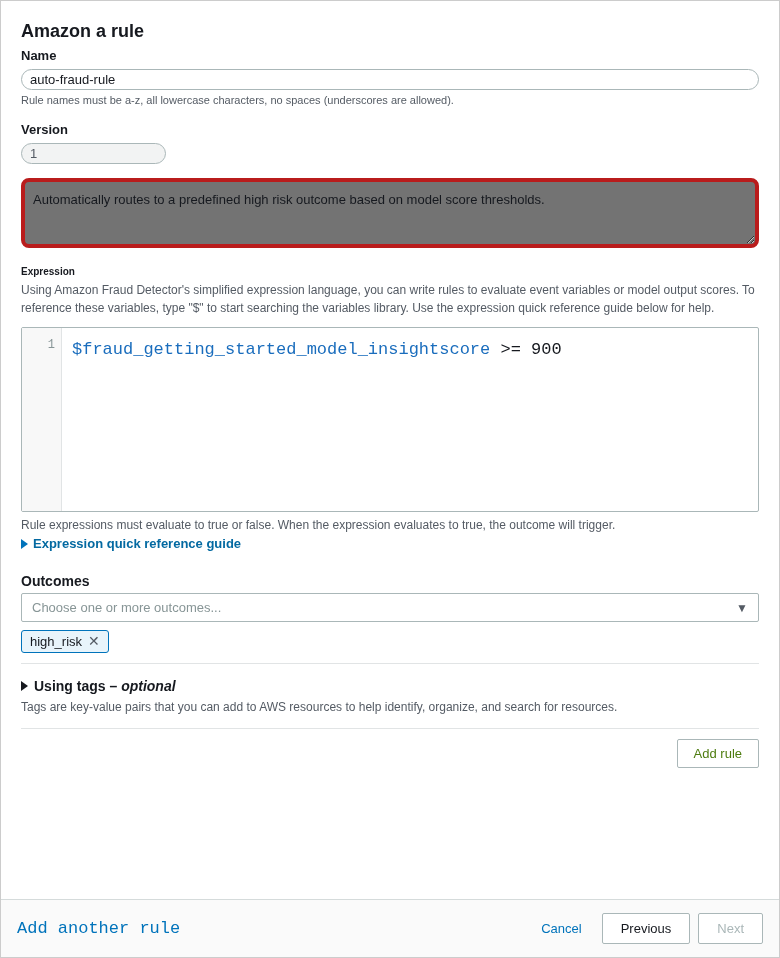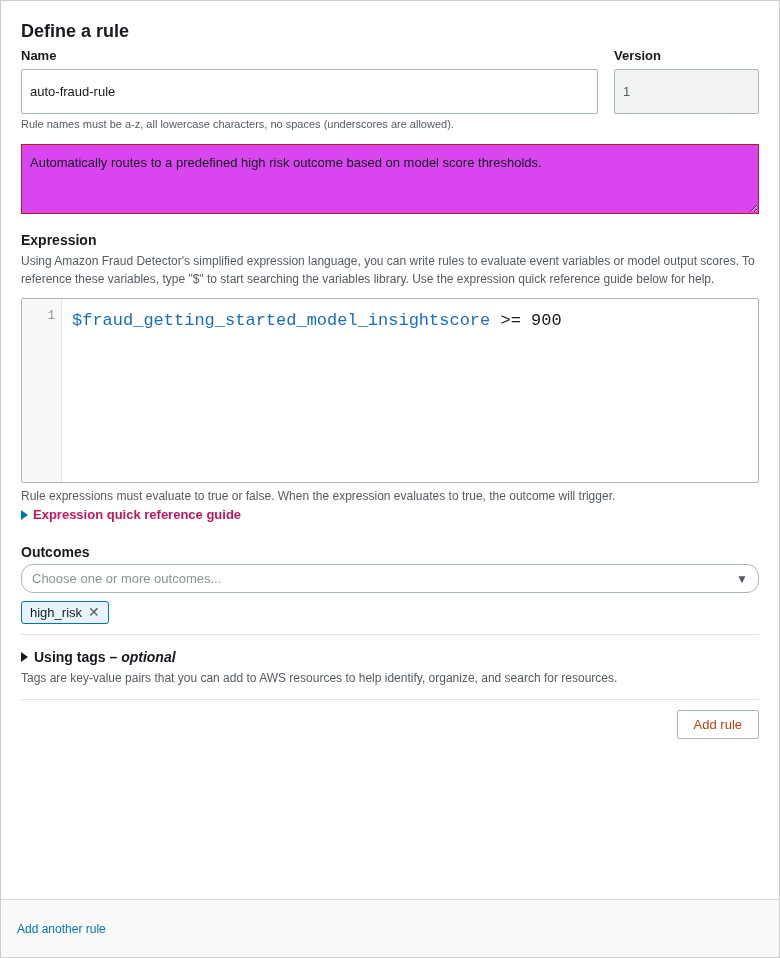--- a/index.html
+++ b/index.html
@@ -33,20 +33,21 @@
     }
     .section-description {
       font-size: 12px;
       color: #545b64;
       margin-bottom: 18px;
     }
     .field-row {
       display: flex;
       gap: 16px;
       margin-bottom: 6px;
+      flex-direction: column;
     }
     .field-group {
       display: flex;
       flex-direction: column;
     }
     .field-group.name-field {
       flex: 1;
     }
     .field-group.version-field {
       width: 145px;
@@ -57,53 +58,53 @@
       margin-bottom: 6px;
       color: #16191f;
     }
     .field-label-optional {
       font-weight: 400;
       font-style: italic;
       color: #545b64;
     }
     .text-input {
       border: 1px solid #aab7b8;
-      border-radius: 2px;
-      padding: 14px 8px;
+      border-radius: 13px;
+      padding: 2px 8px;
       font-size: 13px;
       color: #16191f;
       background: #fff;
       width: 100%;
       outline: none;
     }
     .text-input.readonly {
       background: #f2f3f3;
       color: #545b64;
     }
     .hint-text {
       font-size: 11px;
       color: #545b64;
       margin-top: 4px;
     }
     .description-textarea {
-      border: 1px solid #b91c1c;
-      border-radius: 0;
+      border: 4px solid #b91c1c;
+      border-radius: 8px;
       padding: 8px;
       font-size: 13px;
       color: #16191f;
-      background: #d946ef;
+      background: #737373;
       width: 100%;
       min-height: 70px;
       resize: vertical;
       outline: none;
       font-family: inherit;
       line-height: 1.5;
     }
     .section-heading {
-      font-size: 14px;
+      font-size: 10px;
       font-weight: 700;
       margin-bottom: 4px;
       color: #16191f;
       margin-top: 18px;
     }
     .section-subtext {
       font-size: 12px;
       color: #545b64;
       margin-bottom: 10px;
       line-height: 1.5;
@@ -147,21 +148,21 @@
     .expression-note {
       font-size: 12px;
       color: #545b64;
       margin-top: 6px;
       margin-bottom: 4px;
     }
     .quick-ref-link {
       display: inline-flex;
       align-items: center;
       gap: 5px;
-      color: #be185d;
+      color: #0369a1;
       font-size: 13px;
       font-weight: 600;
       cursor: pointer;
       margin-bottom: 18px;
     }
     .quick-ref-link .triangle {
       width: 0;
       height: 0;
       border-top: 5px solid transparent;
       border-bottom: 5px solid transparent;
@@ -176,21 +177,21 @@
       font-weight: 700;
       margin-bottom: 4px;
     }
     .outcomes-sublabel {
       font-size: 12px;
       color: #545b64;
       margin-bottom: 8px;
     }
     .outcomes-select-wrapper {
       border: 1px solid #aab7b8;
-      border-radius: 12px;
+      border-radius: 2px;
       display: flex;
       align-items: center;
       padding: 6px 10px;
       background: #fff;
       cursor: pointer;
       margin-bottom: 8px;
     }
     .outcomes-select-placeholder {
       flex: 1;
       color: #879596;
@@ -261,42 +262,42 @@
       padding: 6px 16px;
       font-size: 13px;
       border-radius: 2px;
       cursor: pointer;
       border: 1px solid;
       font-family: inherit;
     }
     .btn-primary {
       background: #fff;
       border-color: #aab7b8;
-      color: #c2410c;
+      color: #4d7c0f;
     }
     .footer {
       background: #fafafa;
       border-top: 1px solid #d5dbdb;
       display: flex;
       align-items: center;
       padding: 0 16px;
       height: 58px;
       min-height: 58px;
     }
     .footer-left {
       flex: 1;
     }
     .add-another-rule-btn {
       background: transparent;
       border: none;
       color: #0073bb;
-      font-size: 12px;
+      font-size: 17px;
       cursor: pointer;
       padding: 0;
-      font-family: Liberation Sans, sans-serif;
+      font-family: Liberation Mono, monospace;
     }
     .footer-right {
       display: flex;
       gap: 8px;
       align-items: center;
     }
     .btn-cancel {
       background: transparent;
       border: none;
       color: #0073bb;
@@ -325,21 +326,21 @@
       color: #aab7b8;
     }
     .mb-12 { margin-bottom: 12px; }
   </style>
 </head>
 <body>
 
 <div class="page-wrapper">
   <div class="main-content">
     
-    <h1 class="section-title">Define a rule</h1>
+    <h1 class="section-title">Amazon a rule</h1>
 
     
     <div class="field-row">
       <div class="field-group name-field">
         <label class="field-label">Name</label>
         <input type="text" class="text-input" value="auto-fraud-rule" style="">
         <span class="hint-text">Rule names must be a-z, all lowercase characters, no spaces (underscores are allowed).</span>
       </div>
       <div class="field-group version-field">
         <label class="field-label">Version</label>
@@ -402,14 +403,19 @@
     
     <div class="add-rule-btn-wrapper">
       <button class="btn btn-primary">Add rule</button>
     </div>
   </div>
 
   <div class="footer">
     <div class="footer-left">
       <button class="add-another-rule-btn">Add another rule</button>
     </div>
+    <div class="footer-right">
+      <button class="btn-cancel">Cancel</button>
+      <button class="btn-nav">Previous</button>
+      <button class="btn-nav btn-nav-next disabled">Next</button>
+    </div>
   </div>
 </div>
 
 </body></html>

